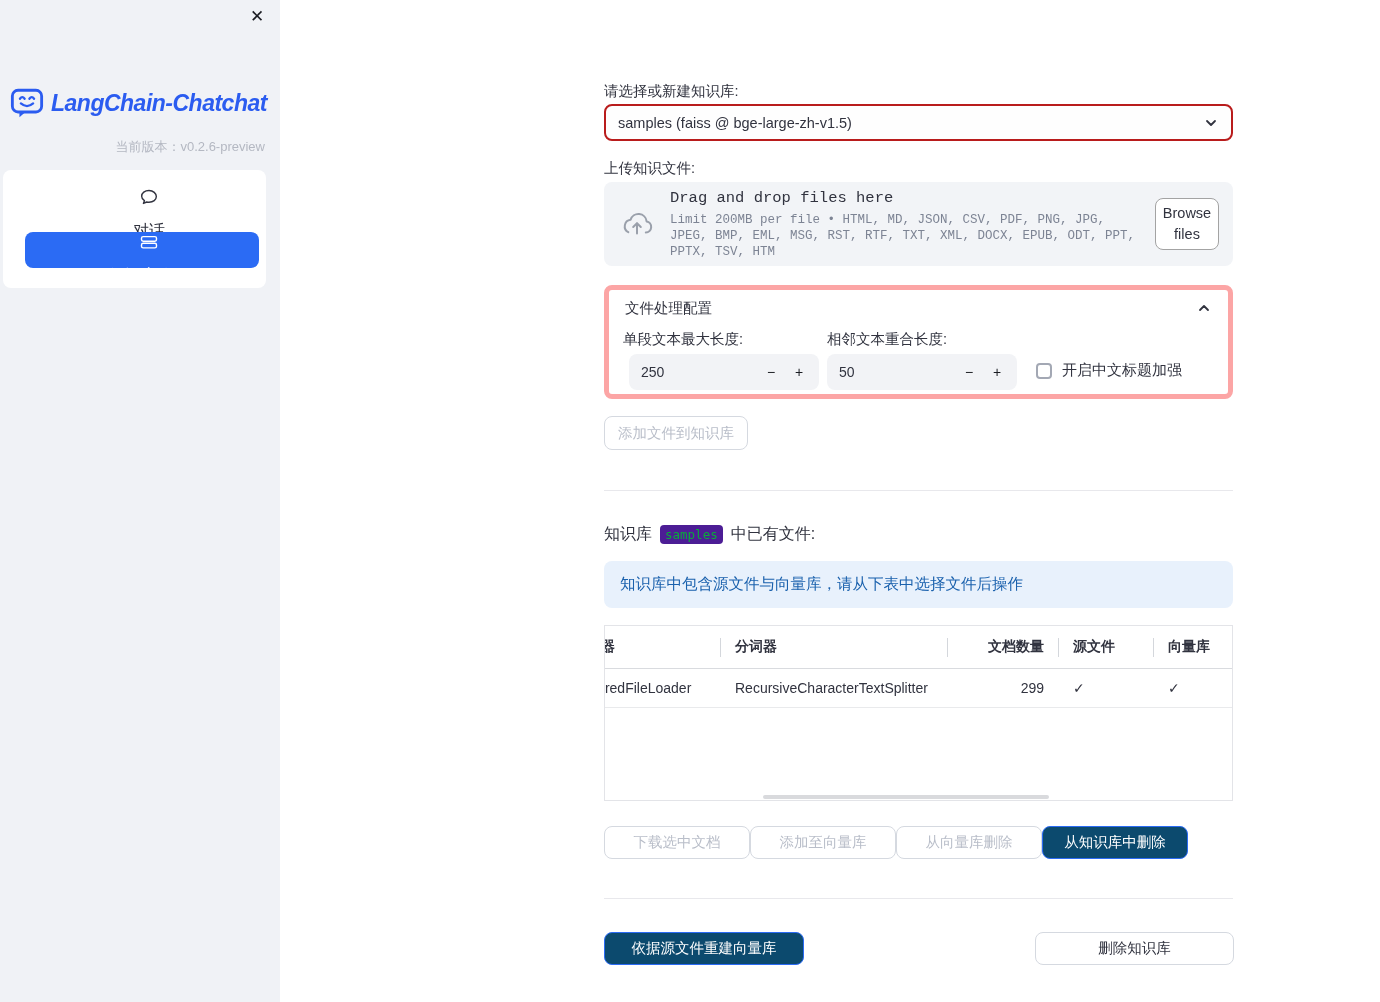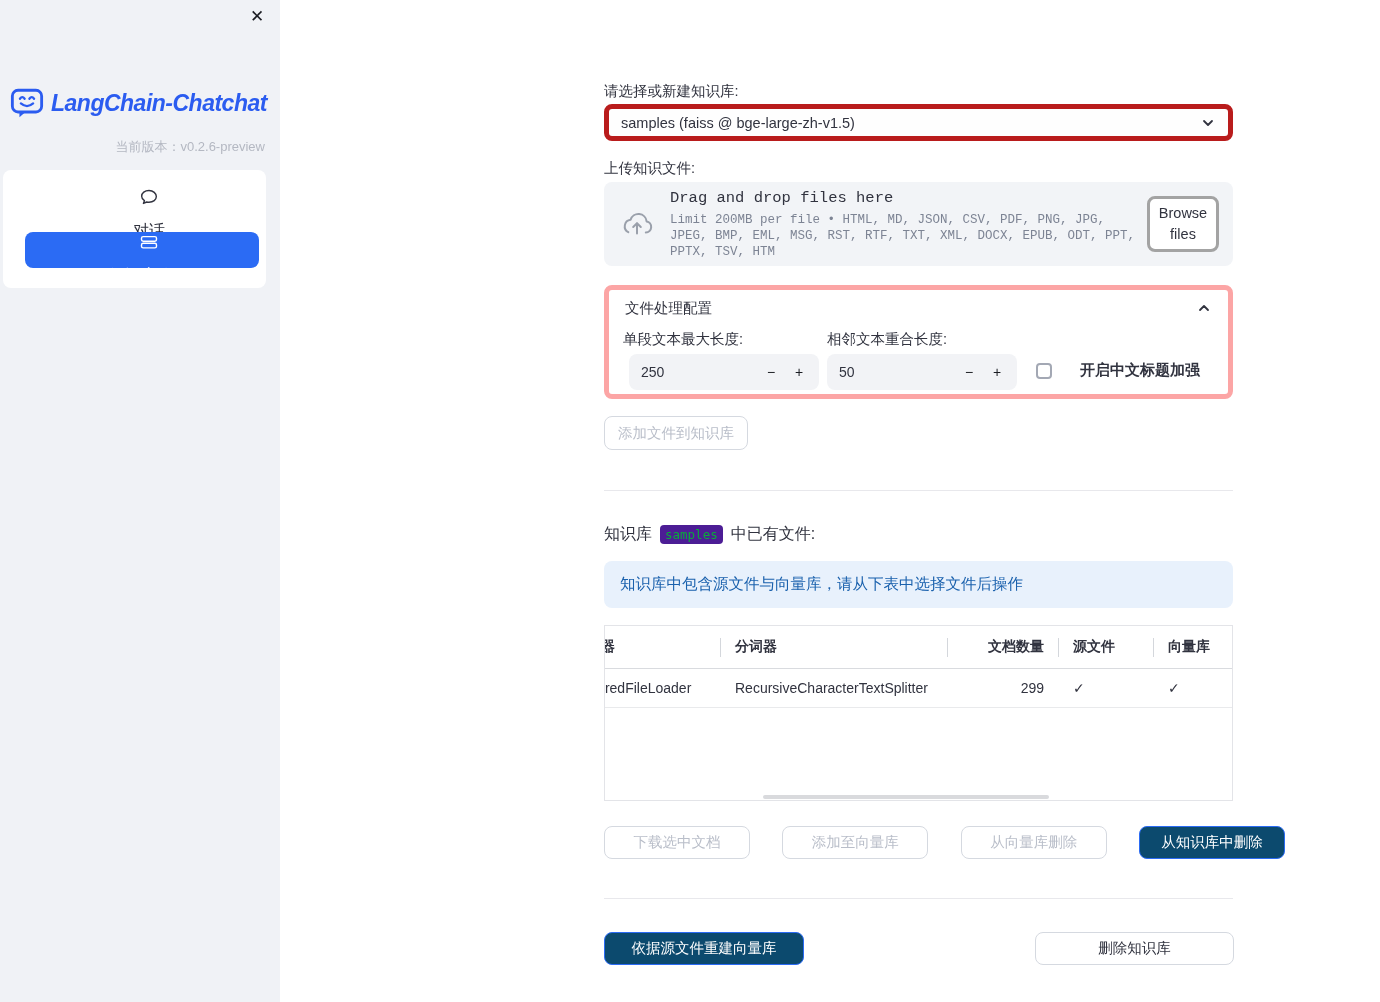--- a/index.html
+++ b/index.html
@@ -17,45 +17,45 @@
   .nav-item { position:absolute; left:22px; width:234px; height:36px; display:flex; align-items:center;
               gap:14px; padding-left:14px; border-radius:8px; font-size:16px; cursor:pointer;flex-direction:column; }
   .nav-item.plain { top:17px; color:#31333f; }
   .nav-item.active { top:62px; background:#2b6bf4; color:#ffffff; font-weight:700; }
 
   
   .main { position:absolute; left:604px; top:0; width:630px; height:1002px; }
   .lbl { position:absolute; left:0; font-size:14.5px; color:#31333f; }
 
   .selectbox { position:absolute; left:0; top:104px; width:629px; height:37px; background:#fefefe;
-               border:5px solid #b91c1c; border-radius:8px; display:flex; align-items:center;
+               border:2px solid #b91c1c; border-radius:8px; display:flex; align-items:center;
                padding:0 12px; font-size:14.5px; cursor:pointer; }
   .selectbox .chev { margin-left:auto; display:flex; }
 
   .dropzone { position:absolute; left:0; top:182px; width:629px; height:84px; background:#f2f4f7;
               border-radius:8px; display:flex; align-items:center; padding:0 14px 0 16px; }
   .dz-text { margin-left:16px; width:474px;font-family:Liberation Mono, monospace; }
   .dz-title { font-size:15.5px; color:#31333f; margin-bottom:5px; }
   .dz-limit { font-size:12.5px; color:#7d8494; line-height:16px; }
-  .browse-btn { margin-left:auto; width:72px; min-height:52px; background:#ffffff; border:3px solid #a3a3a3;
+  .browse-btn { margin-left:auto; width:64px; min-height:52px; background:#ffffff; border:1px solid #a3a3a3;
                 border-radius:8px; font-size:14.5px; color:#31333f; line-height:21px; text-align:center;
                 display:flex; align-items:center; justify-content:center; padding:4px 6px; cursor:pointer; }
 
   .expander { position:absolute; left:0; top:285px; width:629px; height:114px; background:#ffffff;
               border:5px solid #fca5a5; border-radius:8px; }
   .exp-header { position:absolute; left:0; top:0; width:100%; height:36px; display:flex; align-items:center;
                 padding:0 16px; font-size:14.5px; cursor:pointer; }
   .exp-header .chev { margin-left:auto; display:flex; }
   .exp-lbl { position:absolute; top:40px; font-size:14.5px; }
   .numinput { position:absolute; top:64px; width:190px; height:36px; background:#f2f3f6; border-radius:8px;
               display:flex; align-items:center; padding:0 6px 0 12px; font-size:14px; }
   .step-btn { width:28px; height:32px; display:flex; align-items:center; justify-content:center;
               font-size:14px; color:#1a1c22; cursor:pointer; }
   .step-btn.minus { margin-left:auto; }
-  .chkrow { position:absolute; left:427px; top:71px; display:flex; align-items:center; gap:28px; cursor:pointer;font-weight:bold; }
+  .chkrow { position:absolute; left:427px; top:71px; display:flex; align-items:center; gap:10px; cursor:pointer; }
   .chkbox { width:16px; height:16px; border:2px solid #a3a8b4; border-radius:4px; background:#ffffff; }
   .chklbl { font-size:15px; color:#31333f; }
 
   .btn { border-radius:8px; font-size:14.5px; display:flex; align-items:center; justify-content:center;
          cursor:pointer; background:#ffffff; border:1px solid #d5d9e0; color:#31333f; }
   .btn.disabled { color:#b9bec9; cursor:default; }
   .btn.primary { background:#0c4a6e; border:1px solid #2b6bf4; color:#ffffff; }
 
   .add-btn { position:absolute; left:0; top:416px; height:34px; padding:0 13px; }
   .divider { position:absolute; left:0; width:629px; height:1px; background:#e8e8ec; }
@@ -74,21 +74,21 @@
   .grid { position:absolute; left:-75px; top:0; width:790px; }
   .grid-header { display:flex; height:43px; border-bottom:1px solid #d9dbdf; }
   .hcell, .bcell { display:flex; align-items:center; padding-left:15px; font-size:14px; position:relative; }
   .hcell { font-weight:700; color:#31333f; }
   .hcell + .hcell::before { content:""; position:absolute; left:0; top:12px; width:1px; height:19px; background:#d4d7dc; }
   .grid-row { display:flex; height:39px; border-bottom:1px solid #e9eaec; }
   .c0 { width:190px; } .c1 { width:227px; } .c2 { width:111px; justify-content:flex-end; padding-right:14px; padding-left:12px; }
   .c3 { width:95px; } .c4 { width:160px; }
   .hscroll { position:absolute; left:158px; bottom:1px; width:286px; height:4px; background:#d9dadd; border-radius:2px; cursor:pointer; }
 
-  .actions { position:absolute; left:0; top:826px; width:681px; display:flex; justify-content:space-between; }
+  .actions { position:absolute; left:0; top:826px; width:681px; display:flex; }
   .actions .btn { width:146px; height:33px; }
 
   .rebuild-btn { position:absolute; left:0; top:932px; width:200px; height:33px; }
   .deletekb-btn { position:absolute; left:431px; top:932px; width:199px; height:33px; }
 
   svg { display:block; }
 </style>
 </head>
 <body>
 

